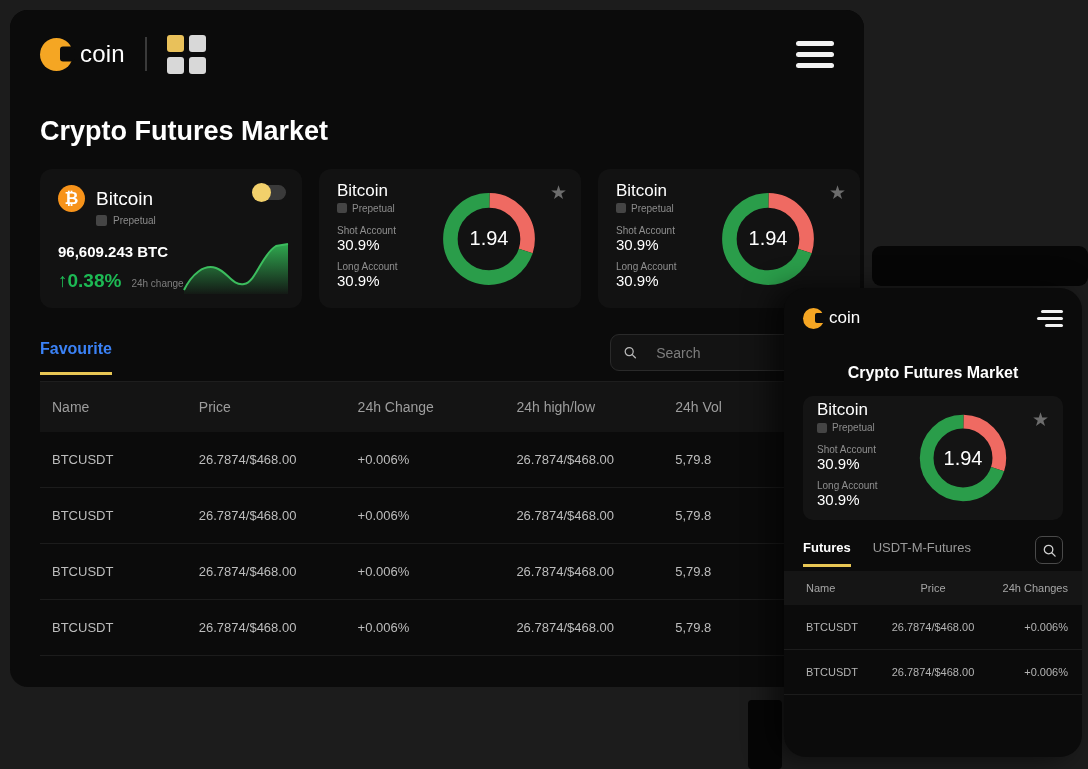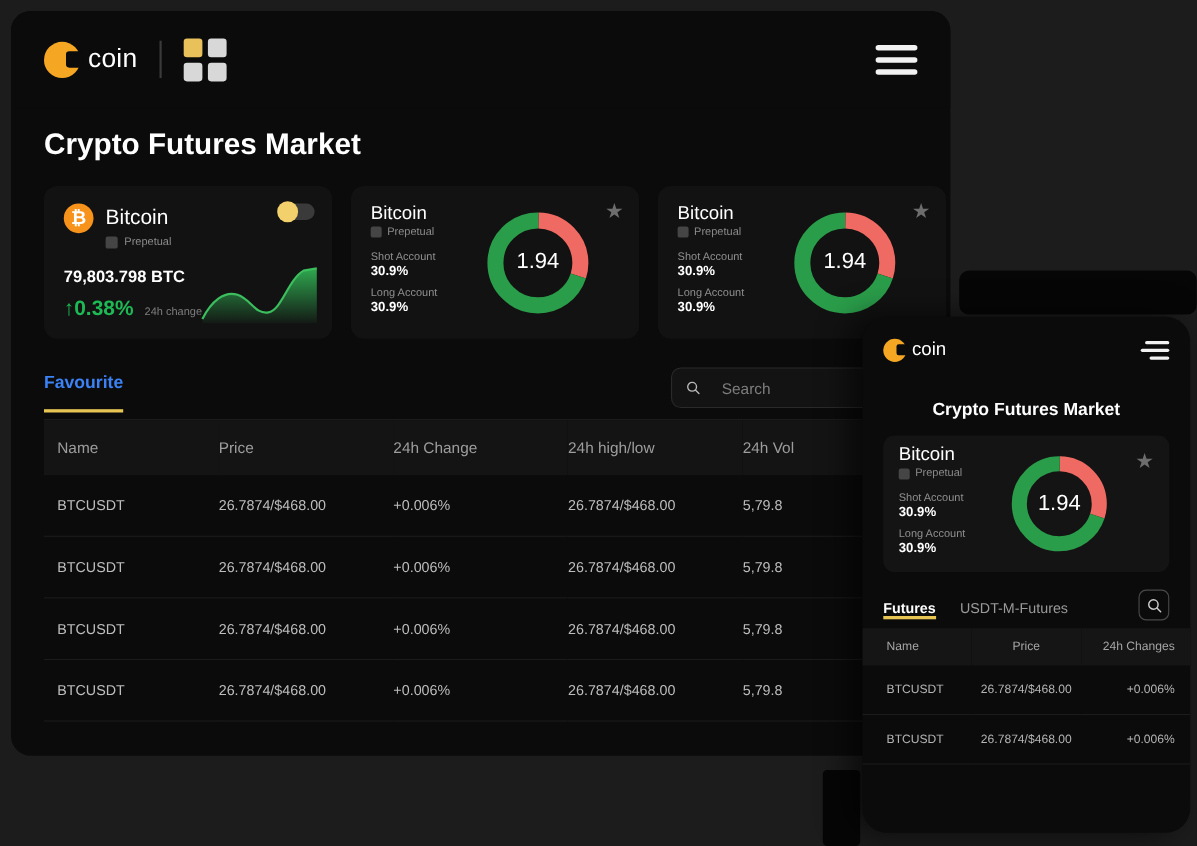--- a/index.html
+++ b/index.html
@@ -80,21 +80,21 @@
     width: 19px; height: 19px; border-radius: 50%; background: #f2d06b;
   }
   .spark { position: absolute; right: 10px; bottom: 14px; width: 110px; height: 66px; }
 
   .donut-left { width: 95px; }
   .dl-name { color: #fff; font-size: 17px; }
   .dl-sub { display: flex; align-items: center; gap: 5px; margin: 2px 0 11px 0; }
   .dl-sub i { width: 10px; height: 10px; border-radius: 2px; background: #454545; display:block; }
   .dl-sub span { color: #8b8b8b; font-size: 10px; }
   .dl-k { color: #8f8f8f; font-size: 10px; }
-  .dl-v { color: #fff; font-size: 12px; font-weight: bold; margin-bottom: 8px; }
+  .dl-v { color: #fff; font-size: 15px; font-weight: normal; margin-bottom: 8px; }
   .donut-wrap { position: relative; margin-left: 6px; }
   .donut-val {
     position: absolute; inset: 0; display: flex; align-items: center; justify-content: center;
     color: #fff; font-size: 20px;
   }
   .star { position: absolute; right: 14px; top: 14px; color: #6d6d6d; font-size: 19px; line-height: 1; }
 
   .tabs-row {
     display: flex; align-items: center; justify-content: space-between;
     margin-top: 26px; padding-bottom: 0;
@@ -170,21 +170,21 @@
   .ph-card {
     margin: 0 19px; background: #141414; border-radius: 10px;
     height: 124px; padding: 14px 14px; position: relative;
     display: flex; align-items: center;
   }
   .ph-tabs-row {
     display: flex; align-items: center; justify-content: space-between;
     padding: 0 19px; margin-top: 16px;
   }
   .ph-tabs { display: flex; gap: 22px; }
-  .ph-tab { color: #9a9a9a; font-size: 13px; border-bottom: 3px solid transparent; cursor: pointer; }
+  .ph-tab { color: #9a9a9a; font-size: 13px; padding-bottom: 9px; border-bottom: 3px solid transparent; cursor: pointer; }
   .ph-tab.active { color: #fff; font-weight: bold; border-bottom-color: #e8c654; }
   .ph-search-btn {
     width: 28px; height: 28px; border-radius: 7px;
     border: 1px solid #4a4a4a; display: flex; align-items: center; justify-content: center;
     margin-bottom: 7px; cursor: pointer;
   }
   table.ph-mkt { width: 100%; border-collapse: collapse; table-layout: fixed; }
   table.ph-mkt th {
     color: #a5a5a5; font-size: 11px; font-weight: normal; background: #151515;
     padding: 11px 0; text-align: left;
@@ -235,21 +235,21 @@
 
         <div class="card c1">
           <div class="coin-head">
             <span class="btc-badge">₿</span>
             <span class="coin-name">Bitcoin</span>
           </div>
           <div class="perp-row">
             <span class="perp-ic"></span>
             <span class="perp-txt">Prepetual</span>
           </div>
-          <div class="price-big">79,803.798 BTC</div>
+          <div class="price-big">96,609.243 BTC</div>
           <div class="chg-row">
             <span class="chg-val">↑0.38%</span>
             <span class="chg-lbl">24h change</span>
           </div>
           <div class="toggle"></div>
           <svg class="spark" viewBox="0 0 110 66">
             <defs>
               <linearGradient id="gsp" x1="0" y1="0" x2="0" y2="1">
                 <stop offset="0" stop-color="#2fa84f" stop-opacity="1"></stop>
                 <stop offset="1" stop-color="#2fa84f" stop-opacity="0.05"></stop>

